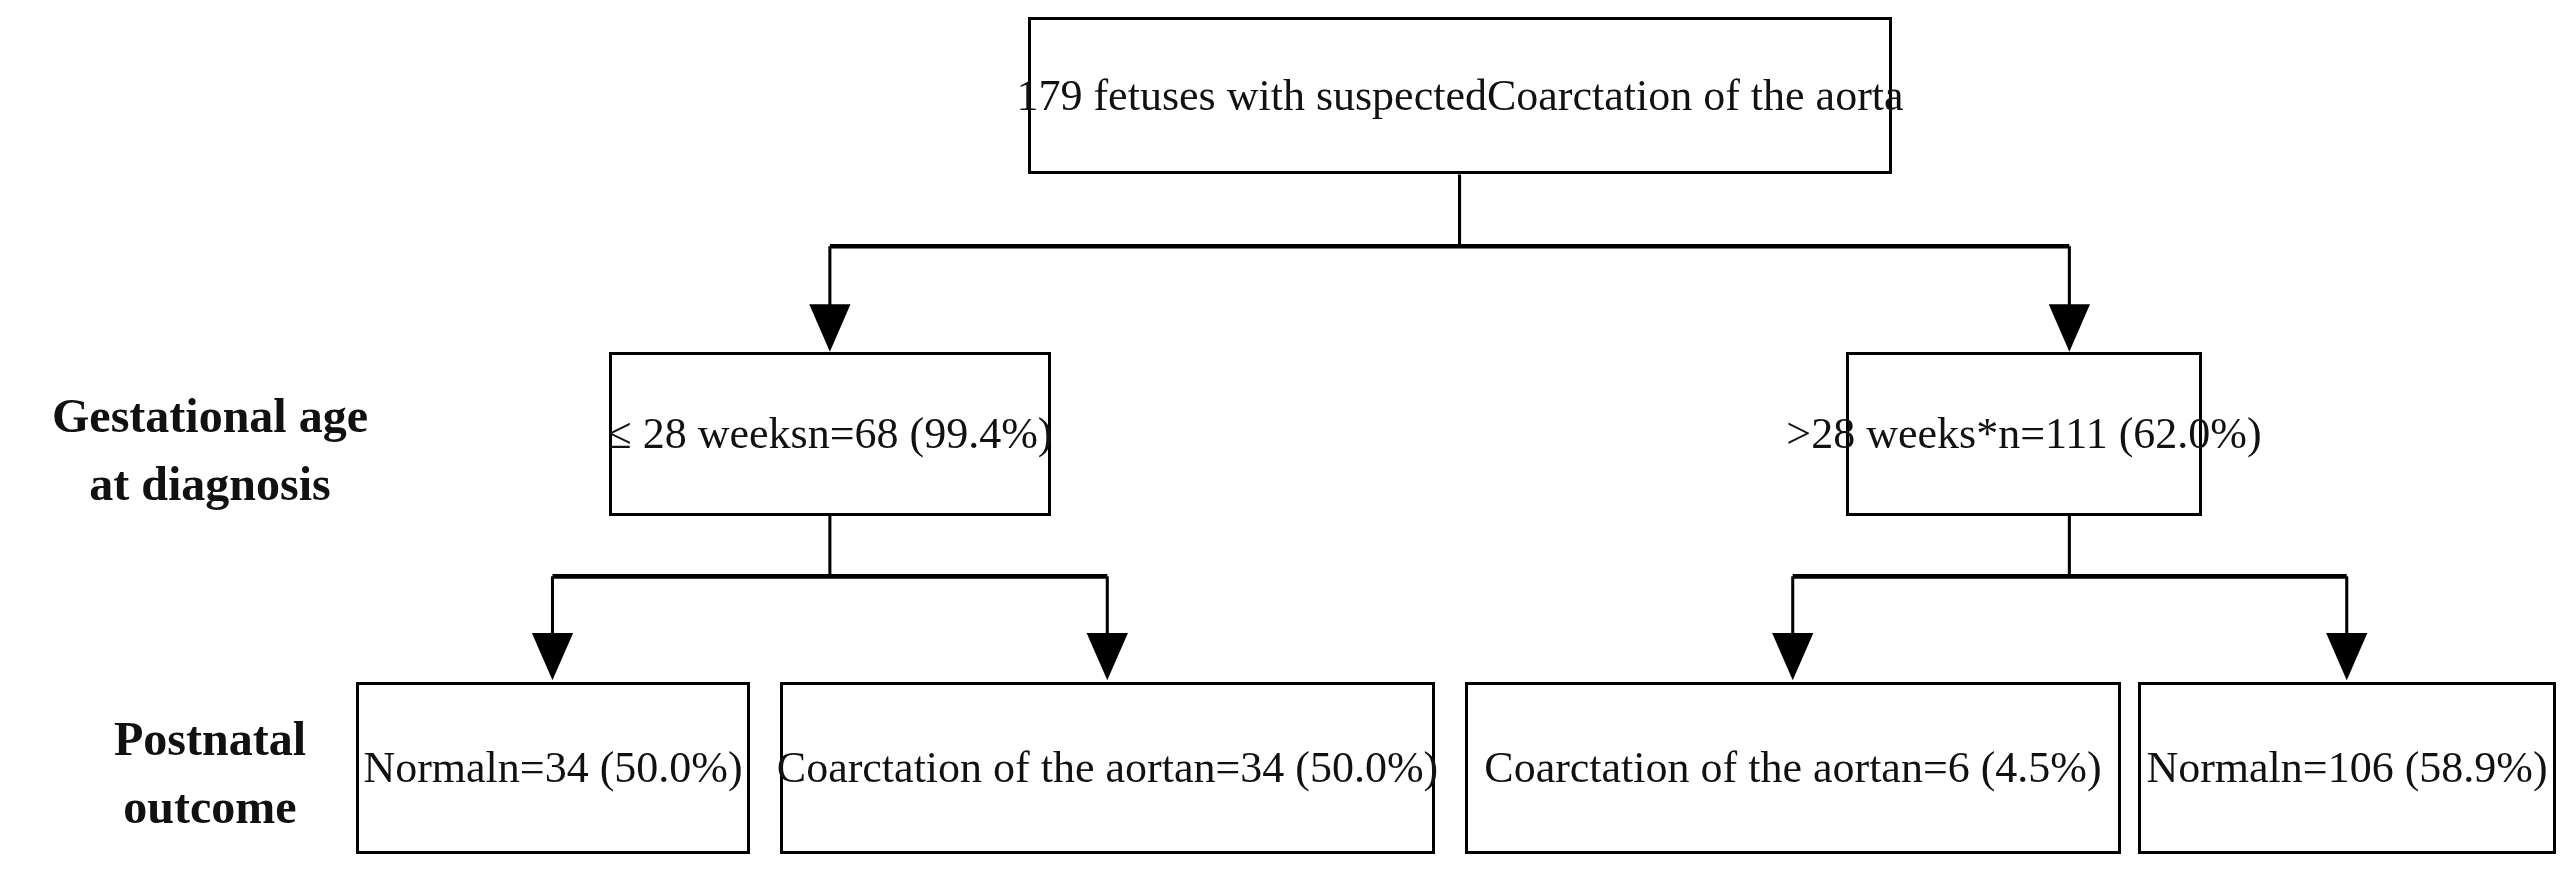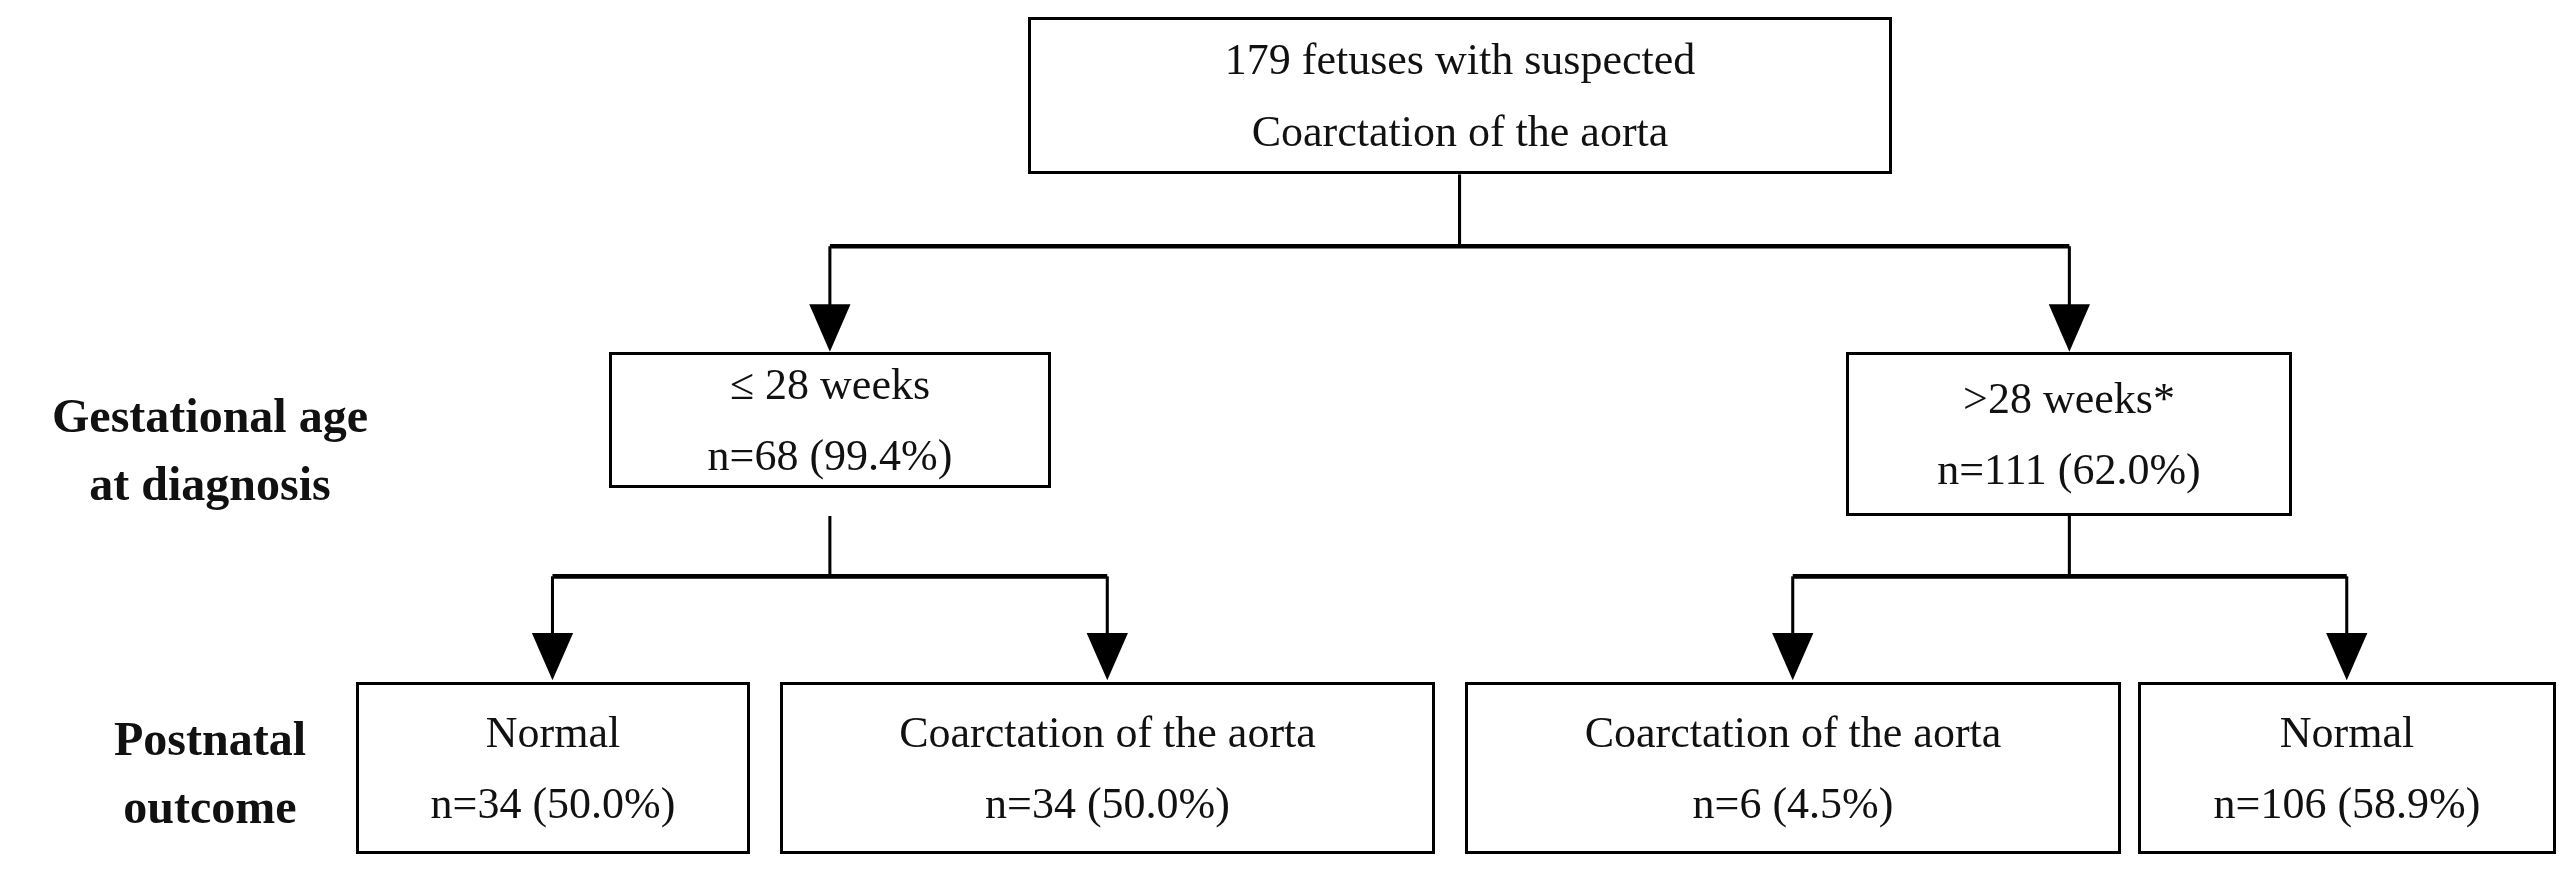--- a/index.html
+++ b/index.html
@@ -23,21 +23,21 @@
     width: 2576px;
     height: 873px;
     pointer-events: none;
   }
   .node {
     position: absolute;
     box-sizing: border-box;
     border: 3.1px solid #000000;
     background: #ffffff;
     display: flex;
-    flex-direction: column;
+    flex-direction: row;
     align-items: center;
     justify-content: center;
     text-align: center;
     font-size: 44px;
     line-height: 1.62;
     white-space: nowrap;
   }
   .node .line {
     display: block;
   }
@@ -85,26 +85,26 @@
   <div class="node" style="left:1028px; top:17px; width:864px; height:157px;">
     <span class="line">179 fetuses with suspected</span>
     <span class="line">Coarctation of the aorta</span>
   </div>
 
   <div class="row-label" style="left:0px; top:382px; width:420px;">
     <span class="line">Gestational age</span>
     <span class="line">at diagnosis</span>
   </div>
 
-  <div class="node" style="left:609px; top:352px; width:442px; height:136px;">
+  <div class="node" style="left:609px; top:352px; width:442px; height:164px;">
     <span class="line">≤ 28 weeks</span>
     <span class="line">n=68 (99.4%)</span>
   </div>
 
-  <div class="node" style="left:1846px; top:352px; width:446px; height:164px;">
+  <div class="node" style="left:1846px; top:352px; width:356px; height:164px;">
     <span class="line">&gt;28 weeks*</span>
     <span class="line">n=111 (62.0%)</span>
   </div>
 
   <div class="row-label" style="left:0px; top:705px; width:420px;">
     <span class="line">Postnatal</span>
     <span class="line">outcome</span>
   </div>
 
   <div class="node" style="left:356px; top:682px; width:394px; height:172px;">

